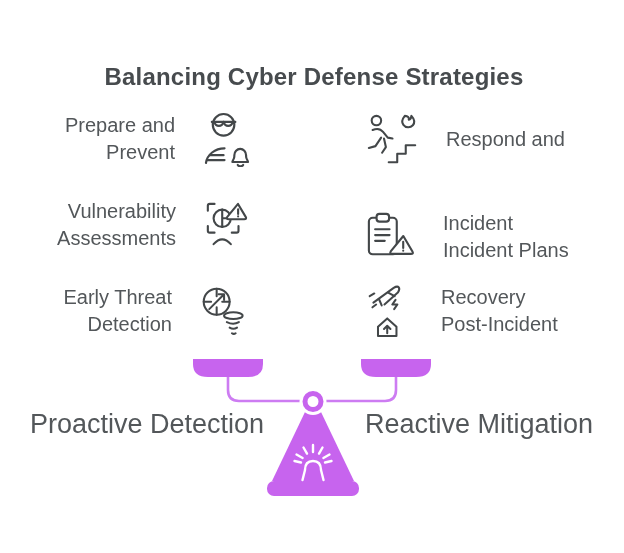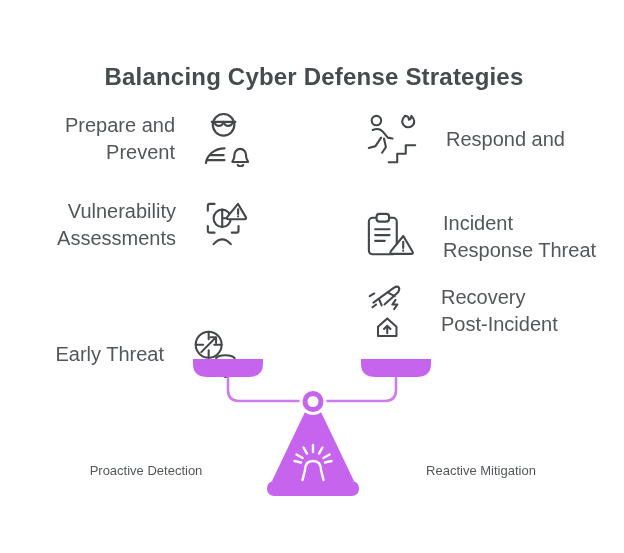--- a/index.html
+++ b/index.html
@@ -34,32 +34,32 @@
   .item.right-col .label{text-align:left;}
   .icon{display:block;flex:0 0 auto;}
   .icon svg{display:block;}
   .ic{stroke:var(--icon-stroke);stroke-width:2.2;fill:none;
       stroke-linecap:round;stroke-linejoin:round;}
   .ic-fill{fill:var(--icon-stroke);stroke:none;}
   .ic-white{fill:#fff;}
   
   .l1{top:110px;right:374px;}
   .l2{top:196px;right:374px;}
-  .l3{top:282px;right:382px;margin-top:43px;}
+  .l3{top:282px;right:374px;}
   .r1{top:110px;left:366px;}
   .r2{top:196px;left:366px;margin-top:12px;}
   .r3{top:282px;left:366px;}
   
   .scale{position:absolute;left:180px;top:355px;}
   .scale .solid{fill:var(--purple);}
   .scale .wire{stroke:var(--purple-light);stroke-width:2.6;fill:none;stroke-linecap:round;}
   .scale .siren{stroke:#fff;stroke-width:2.4;fill:none;stroke-linecap:round;stroke-linejoin:round;}
   .pan-label{
-    position:absolute;top:458px;width:232px;text-align:center;
-    font-size:13px;line-height:26px;color:var(--text);white-space:nowrap;
+    position:absolute;top:411px;width:232px;
+    font-size:27px;line-height:26px;color:var(--text);white-space:nowrap;
   }
   .pan-label.left{left:30px;}
   .pan-label.right{left:365px;}
 </style>
 </head>
 <body>
 
 <div class="canvas">
 
   <h1 class="title">Balancing Cyber Defense Strategies</h1>
@@ -98,20 +98,21 @@
         <path class="ic" d="M35.6 9.5 v5"></path>
         <circle class="ic-fill" cx="35.6" cy="17" r="1.1"></circle>
         <path class="ic" d="M10 46 q9-10 18 0"></path>
       </svg>
     </span>
   </div>
 
   <div class="item left-col l3">
     <div class="label">
       <div>Early Threat</div>
+      <div>Detection</div>
     </div>
     <span class="icon">
       <svg width="50" height="56" viewBox="0 0 54 58">
         <circle class="ic" cx="18" cy="19" r="14"></circle>
         <path class="ic" d="M18 5 V13 M18 25 V33 M4 19 H12 M24 19 H32"></path>
         <path class="ic" d="M10 27 L26 11 M20 11 H26 V17"></path>
         <ellipse class="ic" cx="36" cy="34" rx="10" ry="3.6"></ellipse>
         <path class="ic" d="M29 41 q7 3.5 13 0"></path>
         <path class="ic" d="M32 47 q4 2.5 8 0"></path>
         <path class="ic" d="M34.5 53 q2 1.4 4 0"></path>
@@ -141,21 +142,21 @@
         <rect class="ic" x="3" y="6" width="29" height="38" rx="4"></rect>
         <rect class="ic ic-white" x="11" y="2" width="13" height="8" rx="3"></rect>
         <path class="ic" d="M9.5 18 h15 M9.5 24 h15 M9.5 30 h10"></path>
         <path class="ic ic-white" d="M38.8 25 l9.5 16 q1.5 2.6 -1.7 2.6 h-19.2 q-3.2 0 -1.7-2.6 z"></path>
         <path class="ic" d="M38.7 31 v6.5"></path>
         <circle class="ic-fill" cx="38.7" cy="40.2" r="1.1"></circle>
       </svg>
     </span>
     <div class="label">
       <div>Incident</div>
-      <div>Response Threat</div>
+      <div>Incident Plans</div>
     </div>
   </div>
 
   <div class="item right-col r3">
     <span class="icon">
       <svg width="48" height="54" viewBox="0 0 52 58">
         <path class="ic" d="M8 20 L30 4 q4-2.5 5.5-.5 t-1 5.5 L20 22"></path>
         <path class="ic" d="M14 16 l3 7 M24 9 l7 4"></path>
         <path class="ic" d="M4 13 l5-3 M7 25 l4-3"></path>
         <path class="ic" d="M32 17 l-3.5 5 h5.5 l-3.5 5"></path>

